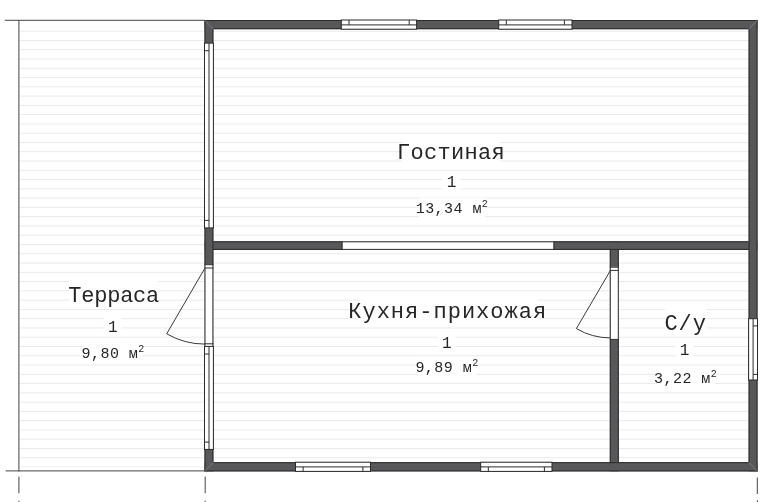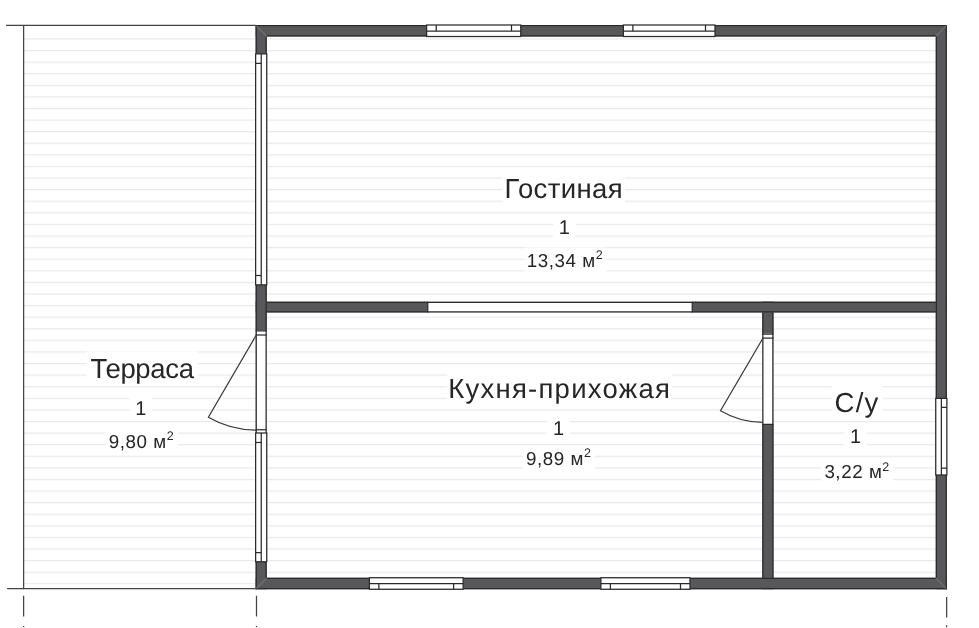--- a/index.html
+++ b/index.html
@@ -1,16 +1,16 @@
 <!DOCTYPE html>
 <html><head>
 <meta charset="utf-8">
 <style>
   html,body{margin:0;padding:0;background:#fff;}
-  .plan{position:relative;width:687px;height:502px;font-family:Liberation Sans, sans-serif;}
+  .plan{position:relative;width:687px;height:502px;font-family:Liberation Mono, monospace;}
   svg{position:absolute;left:0;top:0;}
   text{fill:#262626;}
 </style>
 </head>
 <body>
 <div class="plan">
 <svg width="783" height="502" viewBox="0 0 783 502">
 <defs>
 <pattern id="st" patternUnits="userSpaceOnUse" x="0" y="30.7" width="40" height="9.274">
   <rect x="0" y="0" width="40" height="1" fill="#e9e9eb"></rect>

